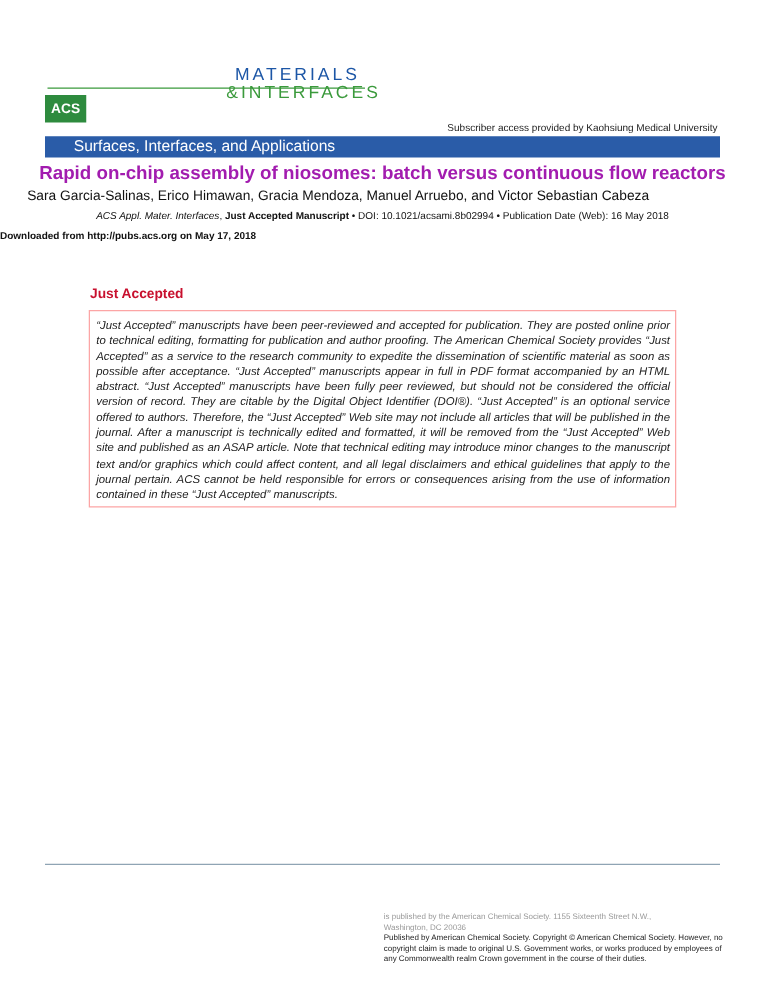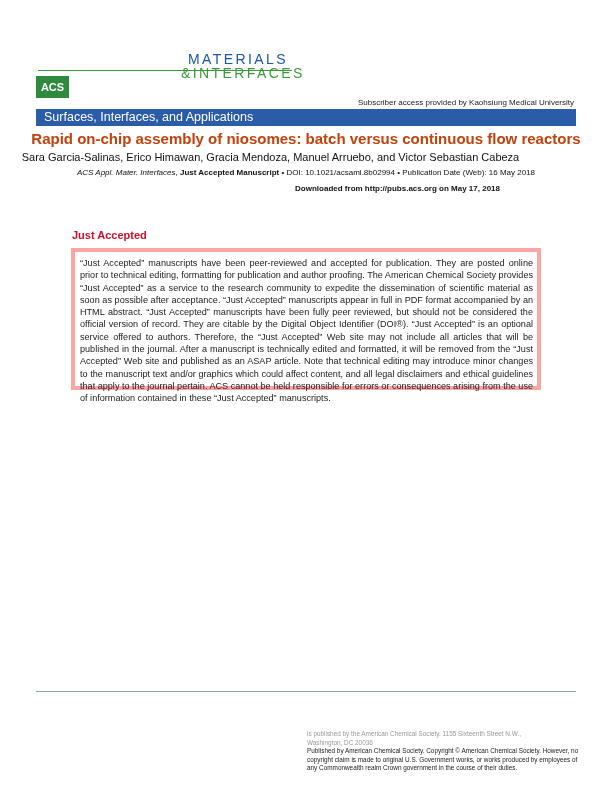--- a/index.html
+++ b/index.html
@@ -6,29 +6,29 @@
     body { width: 612px; height: 792px; background: #ffffff; position: relative; overflow: hidden; font-family: "Liberation Sans", sans-serif; color: #111; }
     .abs { position: absolute; }
     
     .logo { left: 36px; top: 44px; width: 262px; height: 36px; }
     .logo .acs-box { position: absolute; left: 0; top: 4px; width: 33px; height: 22px; background: #2e8b3e; color: #fff; font-weight: bold; font-size: 11px; line-height: 22px; text-align: center; margin-top: 28px; }
     .logo .applied { position: absolute; left: 36px; top: -2px; font-size: 26px; font-weight: bold; color: #1c56a6; letter-spacing: 0.5px; line-height: 30px; }
     .logo .materials { position: absolute; left: 152px; top: 7px; font-size: 14px; color: #1c56a6; letter-spacing: 2.4px; line-height: 16px; }
     .logo .interfaces { position: absolute; left: 145px; top: 21px; font-size: 14px; color: #3b9a3c; letter-spacing: 2.4px; line-height: 16px; }
     .logo .rule { position: absolute; left: 2px; top: 26px; width: 254px; height: 1px; background: #3b9a3c; }
     .subscriber { right: 38px; top: 98px; font-size: 8px; color: #222; }
-    .section-bar { left: 36px; top: 109px; width: 540px; height: 17px; background: #2a5ca8; color: #fff; font-size: 12.5px; line-height: 17px; padding-left: 8px; box-sizing: border-box; }
-    .title { left: 0; width: 612px; top: 130px; text-align: center; font-size: 15px; font-weight: bold; color: #c2410c; }
+    .section-bar { left: 36px; top: 109px; width: 540px; height: 17px; background: #2a5ca8; color: #fff; font-size: 12.5px; line-height: 17px; padding-left: 23px; box-sizing: border-box; }
+    .title { left: 0; width: 612px; top: 130px; text-align: center; font-size: 15px; font-weight: bold; color: #a21caf; }
     .authors { left: 0; width: 541px; top: 151px; text-align: center; font-size: 11px; color: #111; }
     .citation { left: 0; width: 612px; top: 168px; text-align: center; font-size: 8px; color: #111; }
     .citation i { }
     .citation b { font-weight: bold; }
-    .downloaded { left: 0; width: 500px; top: 184px; text-align: right; font-size: 8px; font-weight: bold; color: #111; }
+    .downloaded { left: 0; width: 612px; top: 184px; text-align: left; font-size: 8px; font-weight: bold; color: #111; }
     .ja-heading { left: 72px; top: 229px; font-size: 11px; font-weight: bold; color: #c8102e; }
-    .ja-box { left: 71px; top: 248px; width: 470px; height: 142px; border: 4px solid #fca5a5; box-sizing: border-box; padding: 5px 4px 0 5px; }
+    .ja-box { left: 71px; top: 248px; width: 470px; height: 158px; border: 1px solid #fca5a5; box-sizing: border-box; padding: 5px 4px 0 5px; font-style: italic; }
     .ja-box p { margin: 0; font-size: 9.1px; line-height: 12.3px; text-align: justify; color: #222; }
     .bottom-rule { left: 36px; top: 691px; width: 540px; height: 1px; background: #8fa4b4; }
     .footer { left: 307px; top: 730px; width: 280px; font-size: 6.4px; line-height: 8.6px; }
     .footer .grey { color: #999; }
     .footer .dark { color: #222; }
   </style>
 </head>
 <body>
 
 <div class="abs logo">

